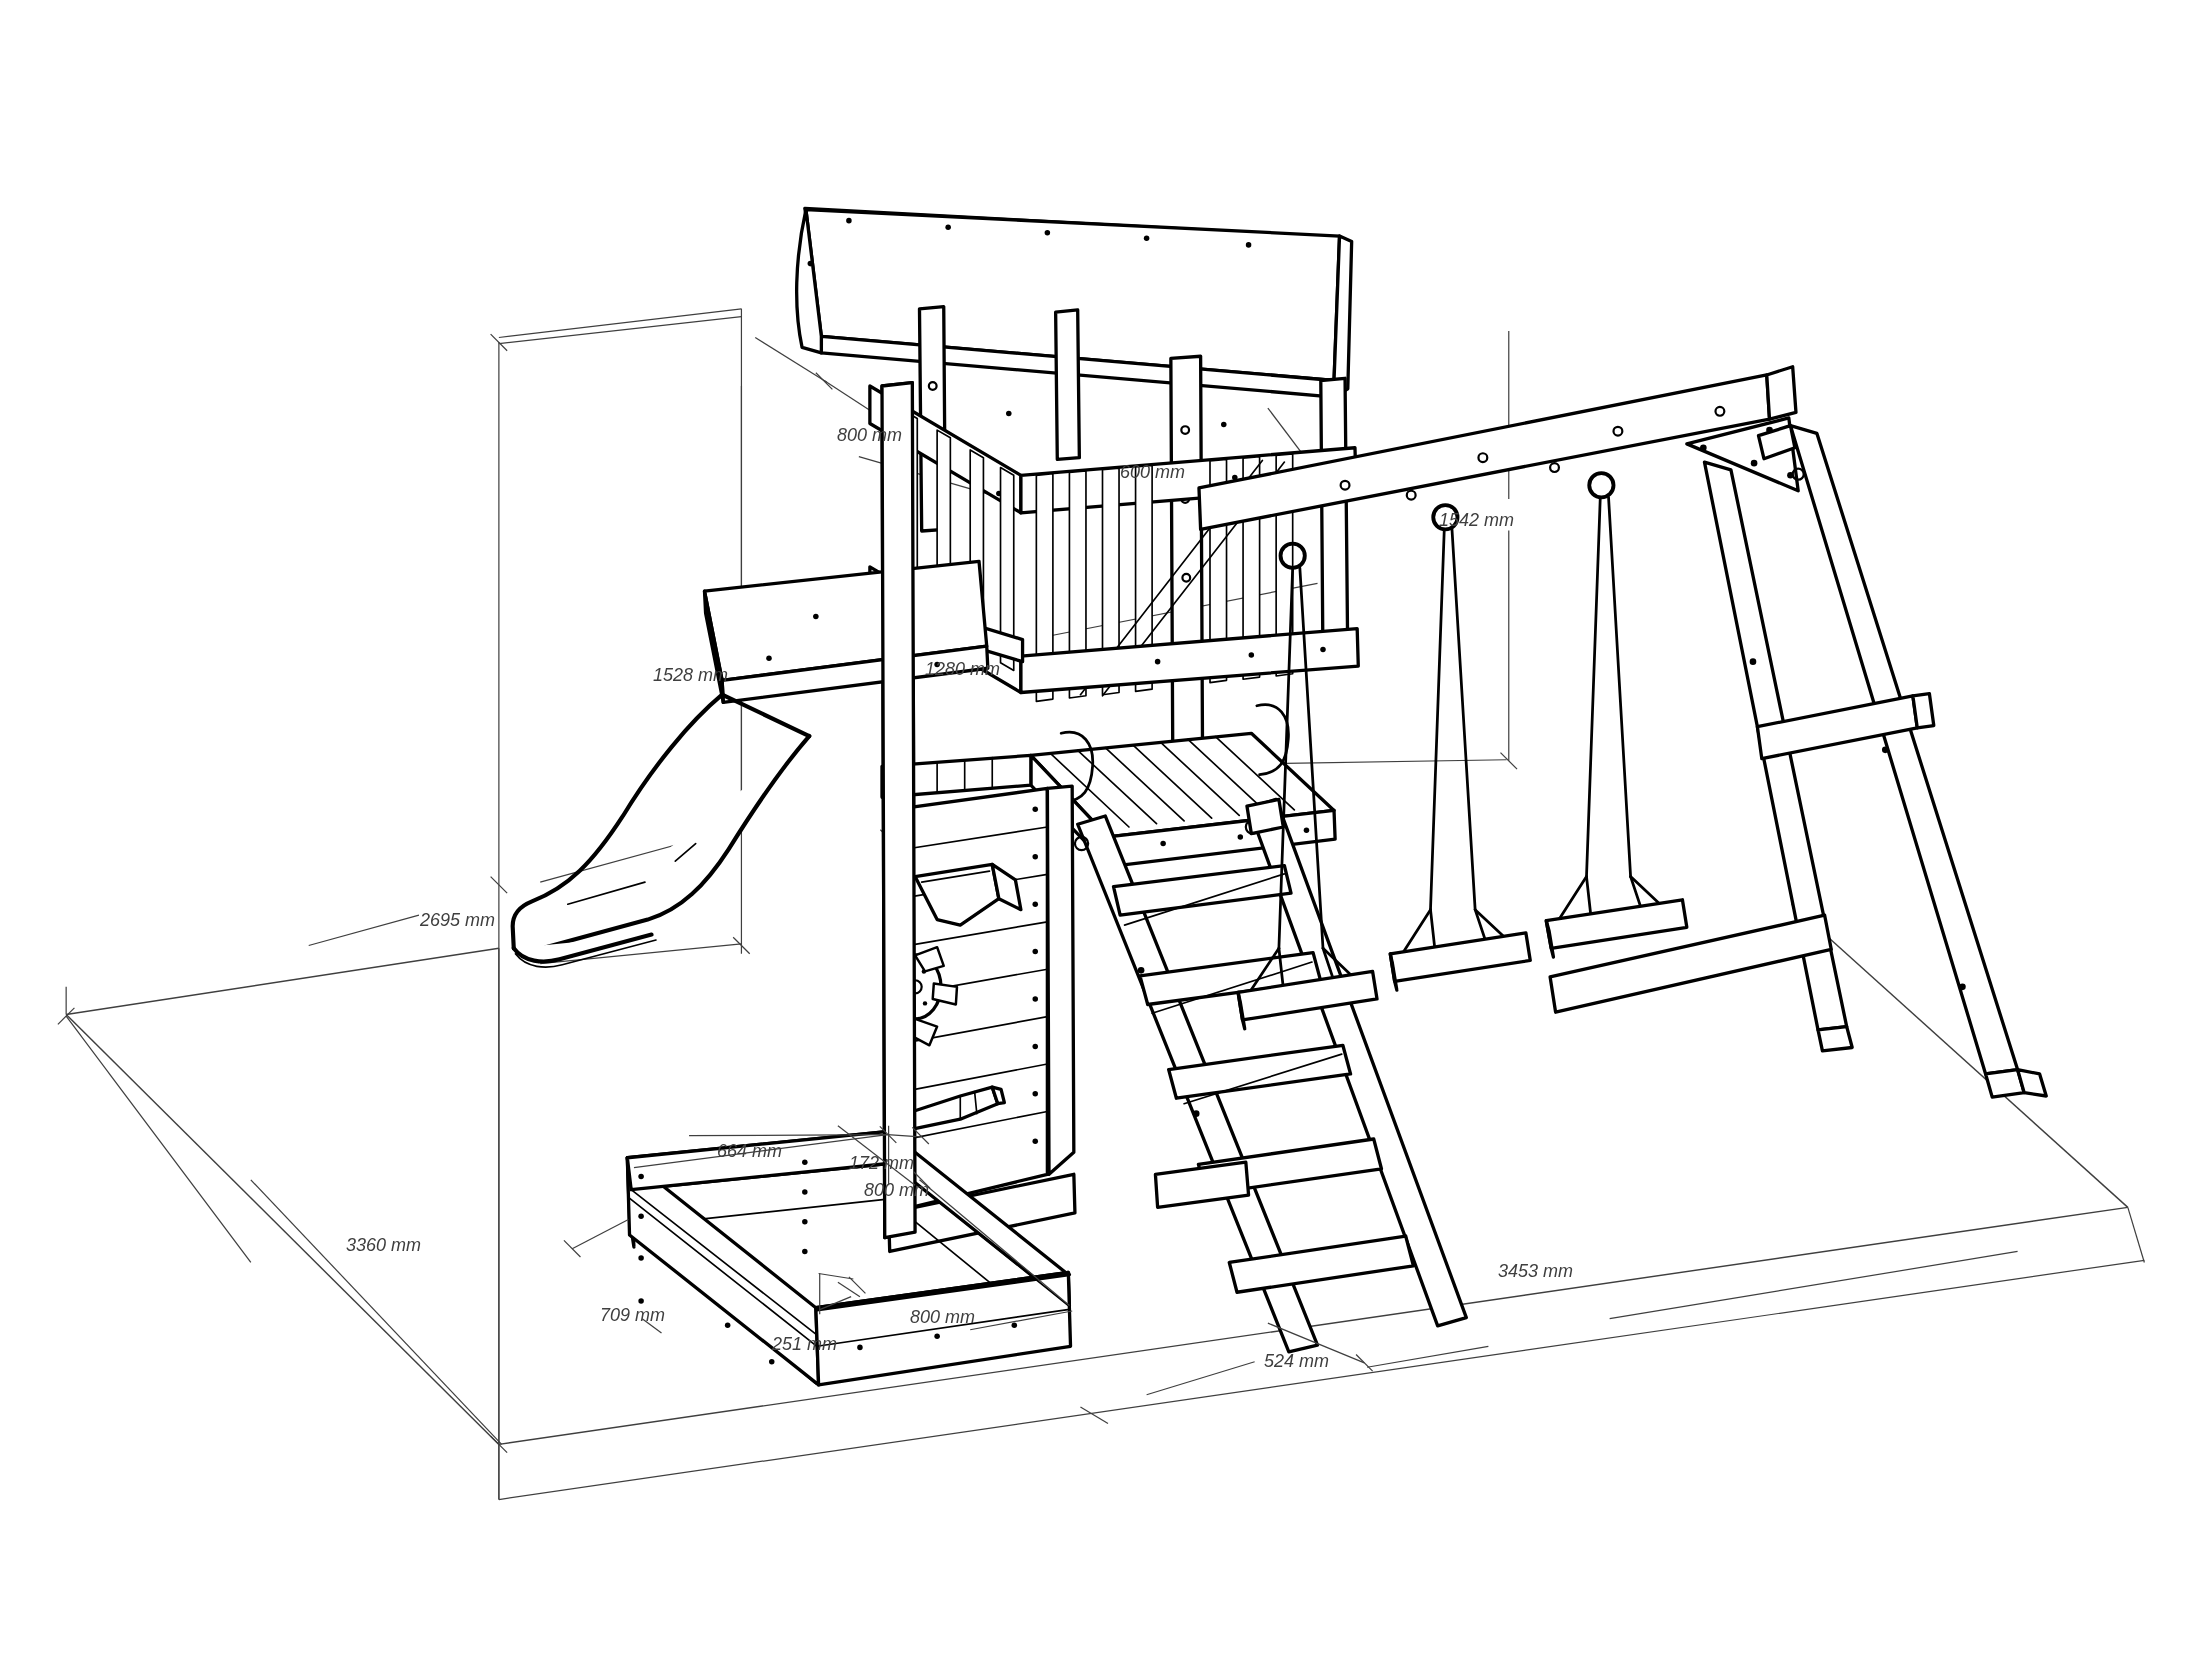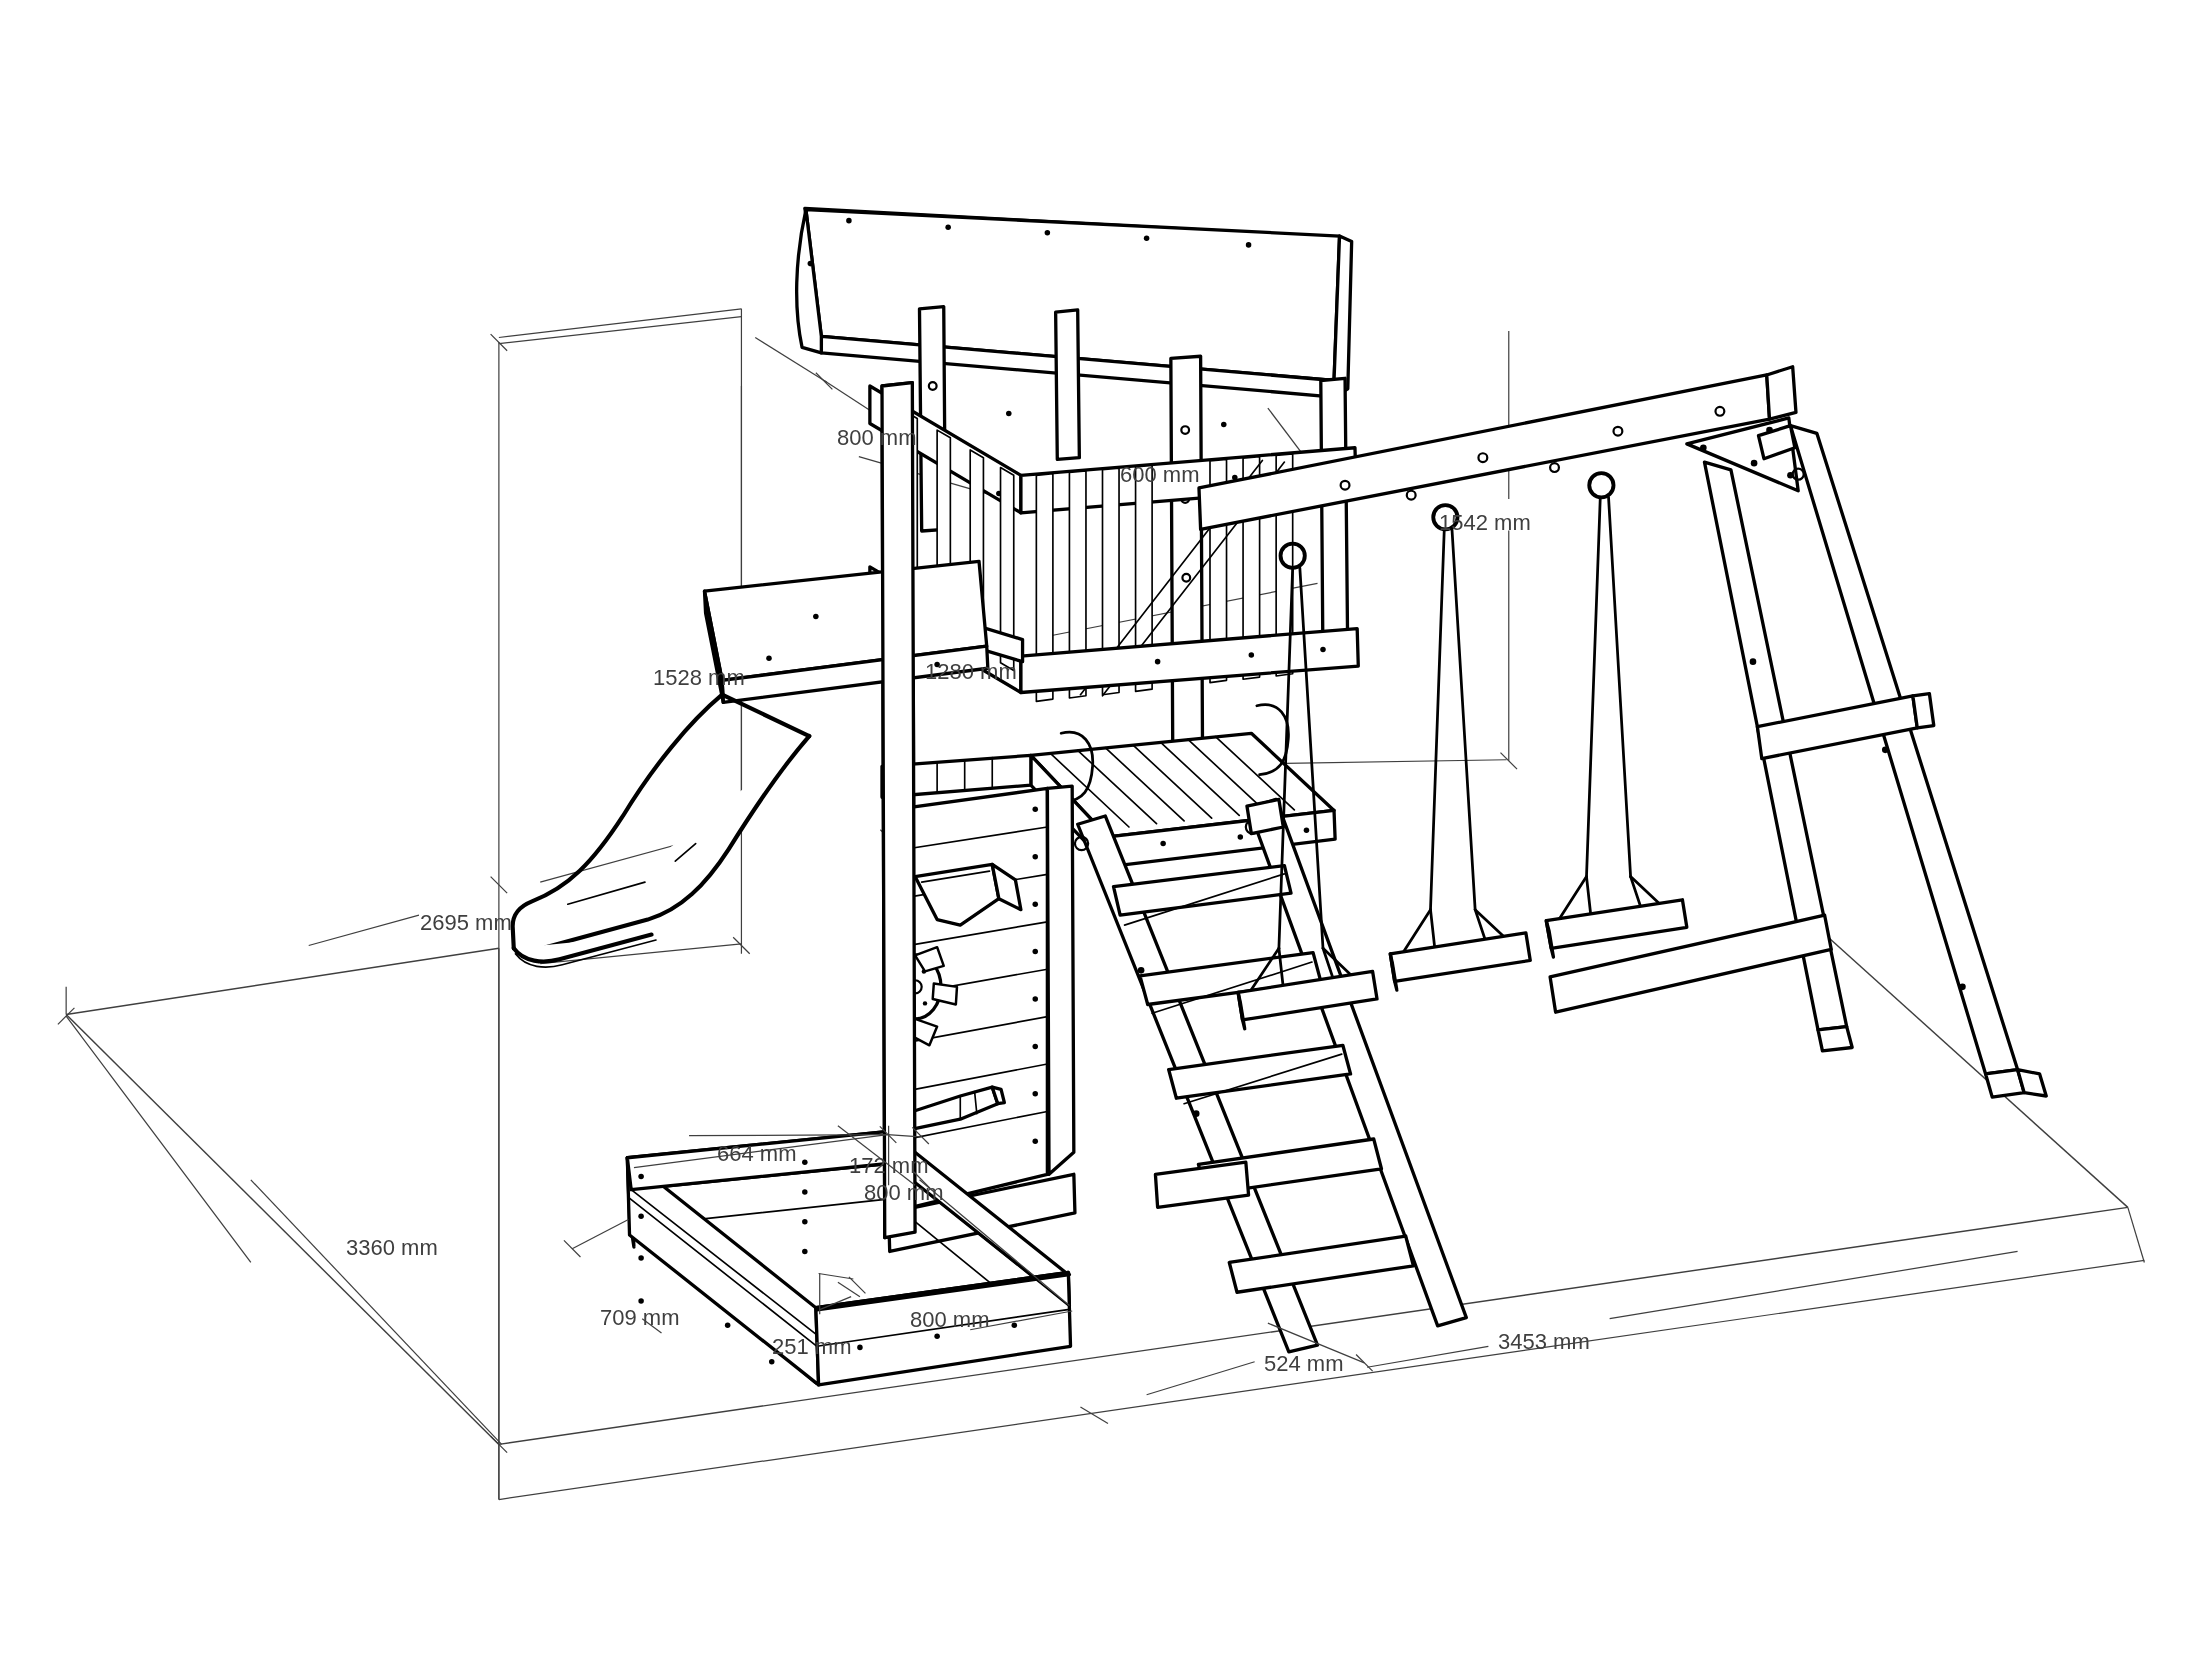--- a/index.html
+++ b/index.html
@@ -1,22 +1,22 @@
 <!DOCTYPE html>
 <html style="font-size:8.8px"><head>
 <meta charset="utf-8">
 <style>
   html,body{margin:0;padding:0;background:#ffffff;}
   body{width:2205px;height:1654px;overflow:hidden;
        font-family:"Liberation Sans","DejaVu Sans",sans-serif;}
   #sheet{position:relative;width:2205px;height:1654px;background:#fff;}
   #sheet svg{position:absolute;left:0;top:0;}
-  .dimtext{position:absolute;color:#3f3f3f;font-size:22px;white-space:nowrap;
+  .dimtext{position:absolute;color:#3f3f3f;font-size:18px;white-space:nowrap;
            font-family:"Liberation Sans","DejaVu Sans",sans-serif;
-           letter-spacing:0px;}
+           letter-spacing:0px;font-style:italic;}
 </style>
 </head>
 <body>
 
 <div id="sheet">
 
 <svg width="2205" height="1654" viewBox="0 0 4000 3000">
   <defs>
     <style>
       .hv{fill:#fff;stroke:#000;stroke-width:6;stroke-linejoin:round;stroke-linecap:round;}
@@ -521,16 +521,16 @@
 <span class="dimtext" style="left:346px;top:1235px;">3360 mm</span>
 
 <span class="dimtext" style="left:600px;top:1305px;">709 mm</span>
 
 <span class="dimtext" style="left:772px;top:1334px;">251 mm</span>
 
 <span class="dimtext" style="left:910px;top:1307px;">800 mm</span>
 
 <span class="dimtext" style="left:1264px;top:1351px;">524 mm</span>
 
-<span class="dimtext" style="left:1498px;top:1329px;">3453 mm</span>
+<span class="dimtext" style="left:1498px;top:1261px;">3453 mm</span>
 
 </div>
 
 
 </body></html>

